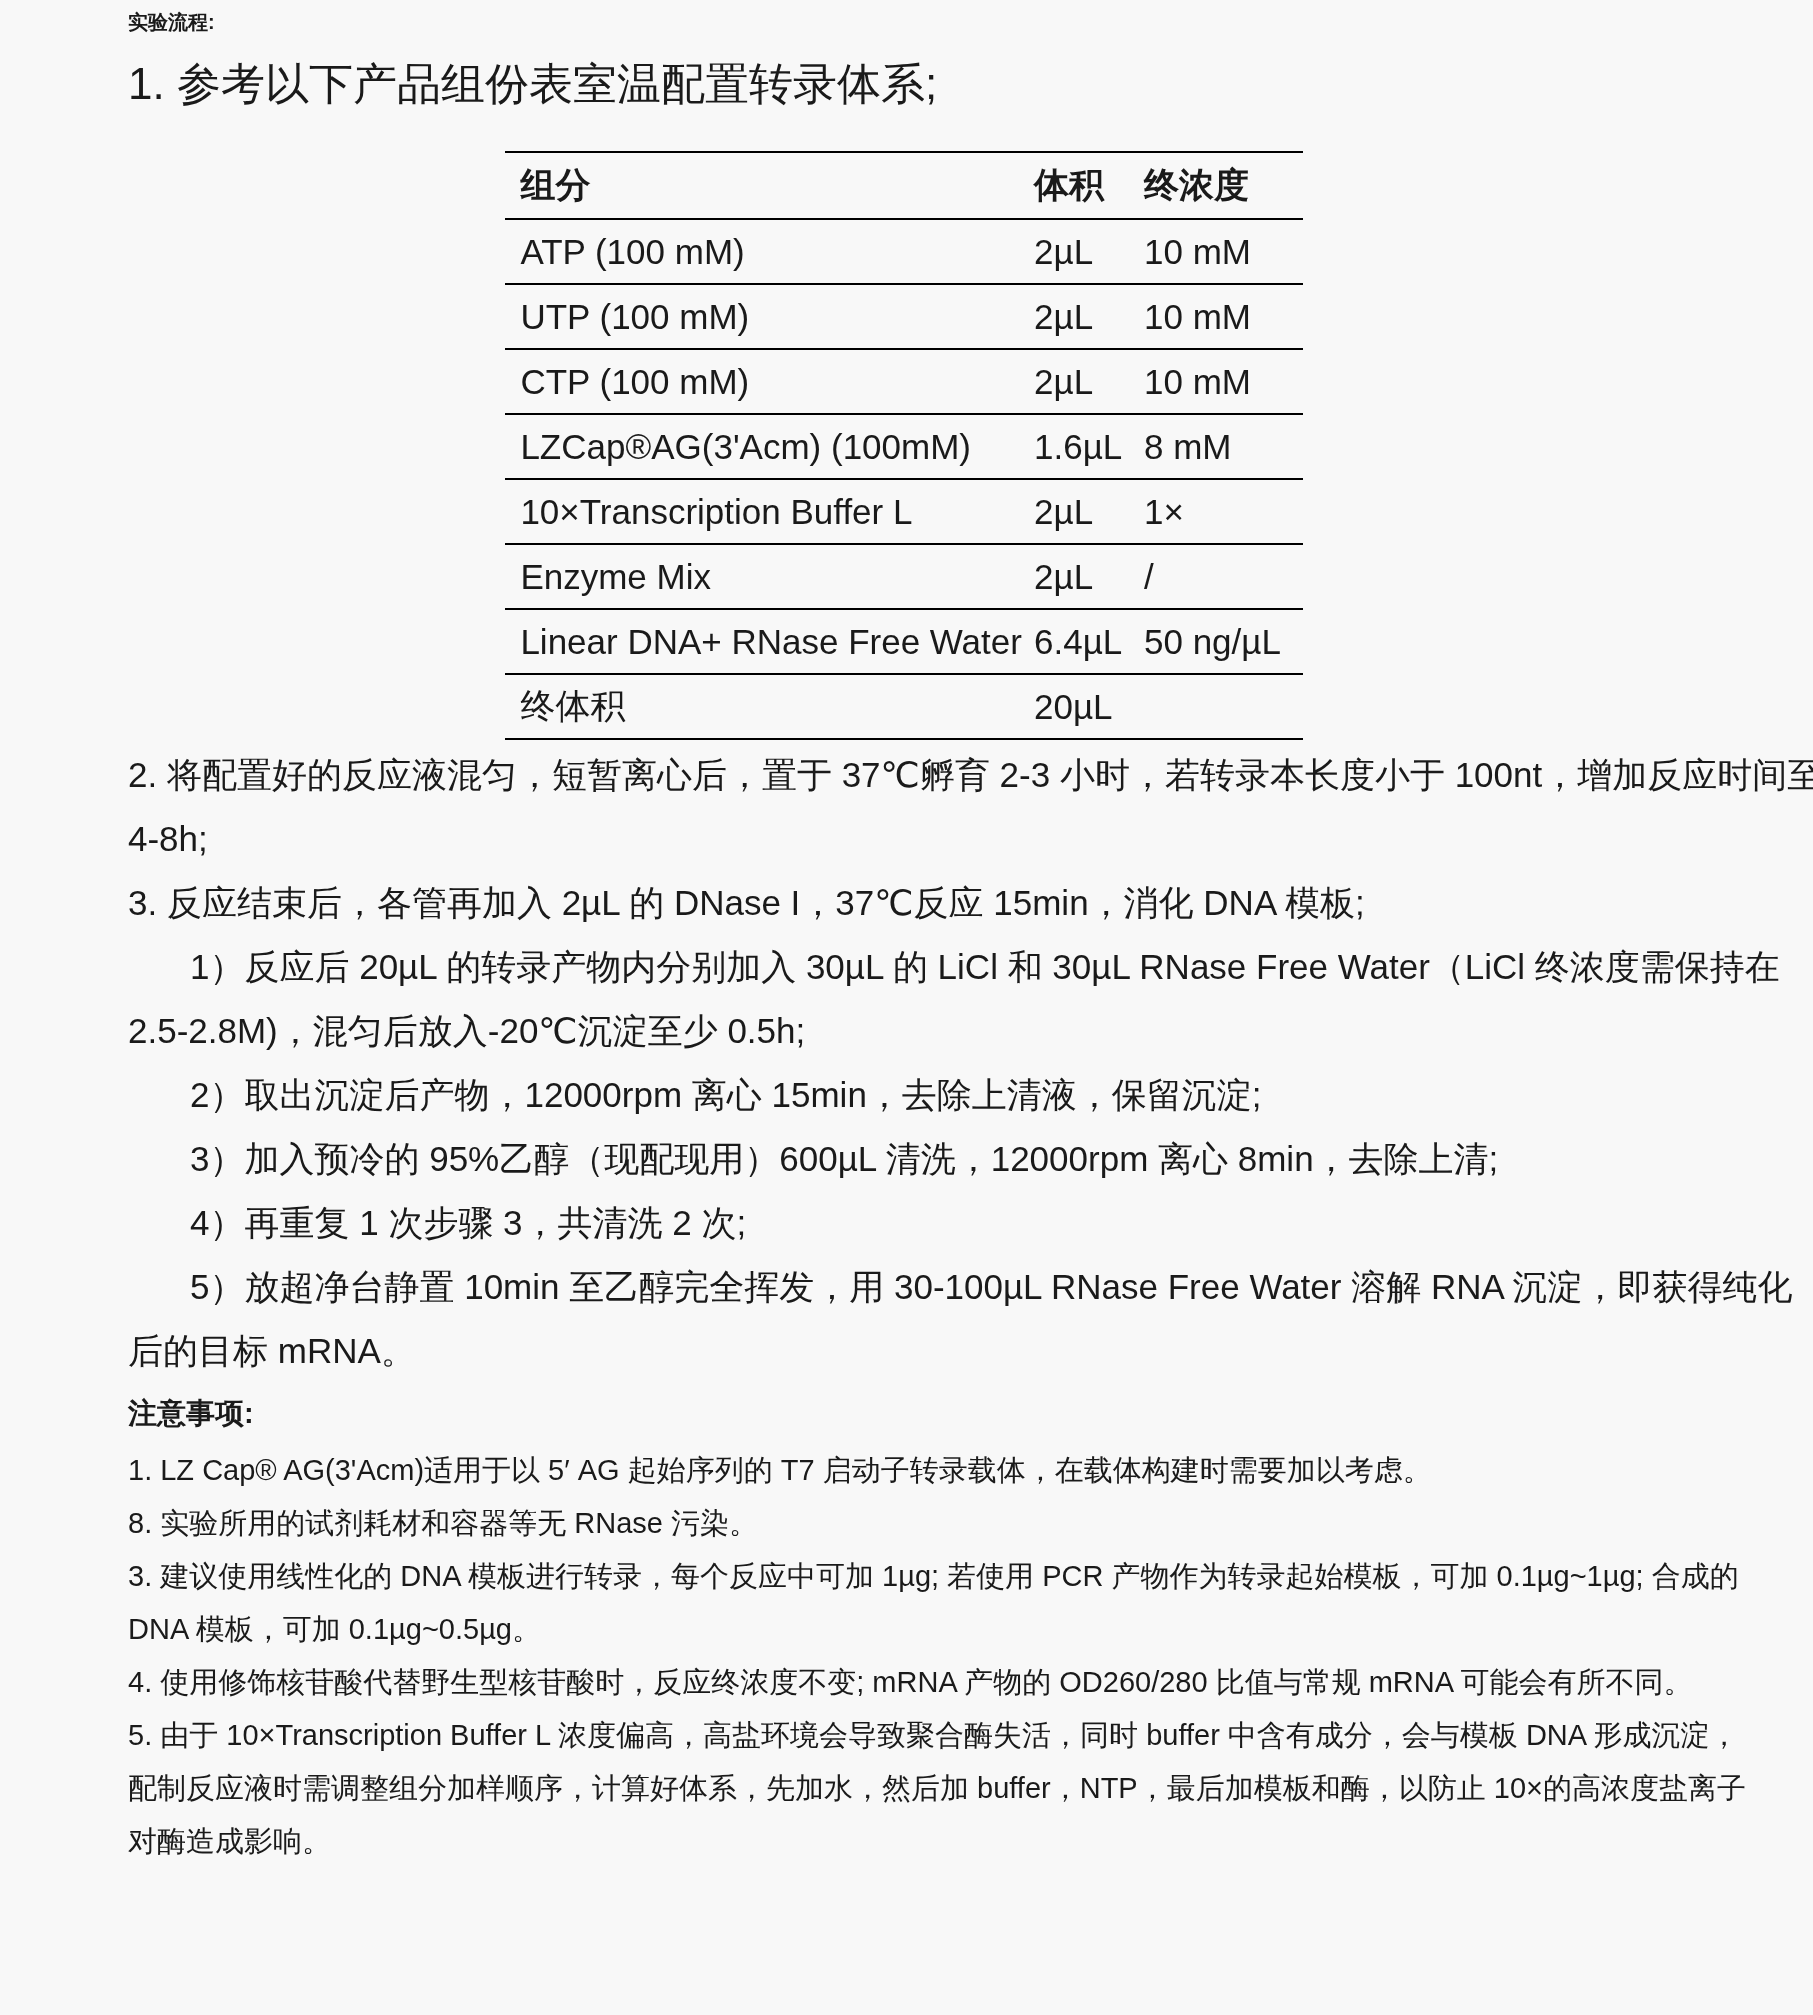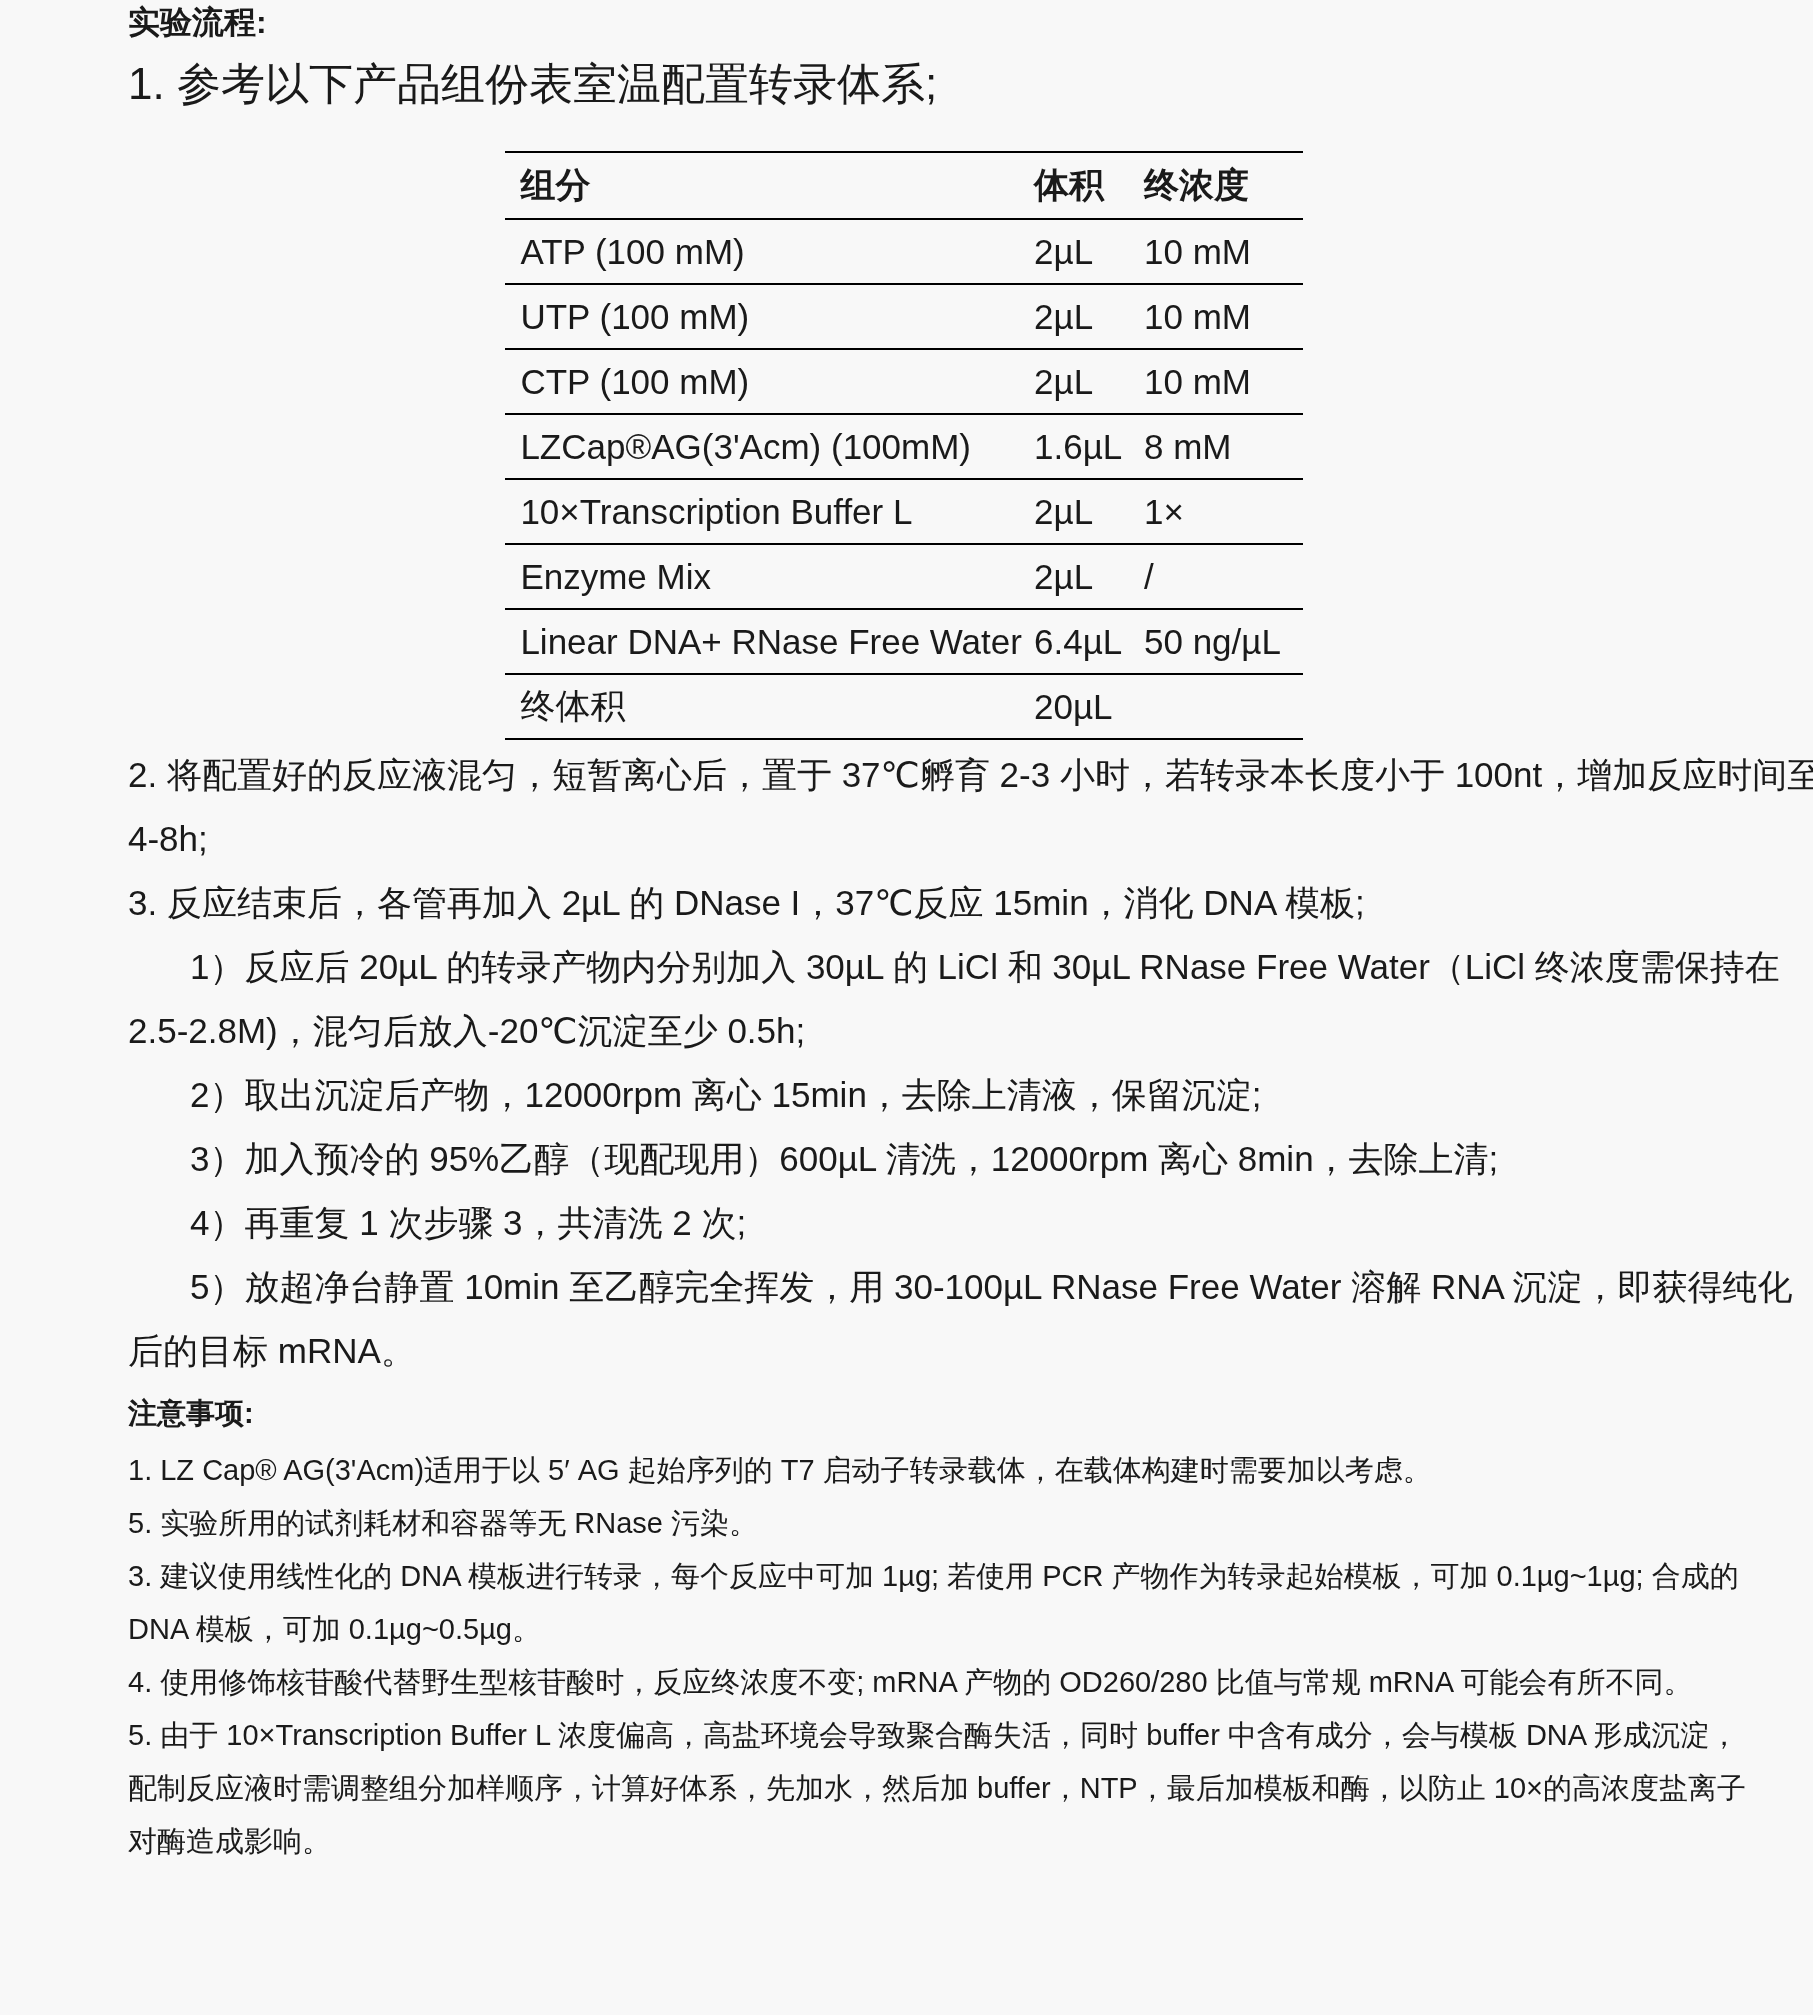--- a/index.html
+++ b/index.html
@@ -14,21 +14,21 @@
     font-family: "Liberation Sans", "DejaVu Sans", sans-serif;
     color: #1a1a1a;
   }
   .doc {
     padding-left: 128px;
     padding-top: 5.8px;
     box-sizing: border-box;
     width: 1813px;
   }
   .h1 {
-    font-size: 32px;
+    font-size: 20px;
     font-weight: 700;
     line-height: 32px;
     white-space: nowrap;
   }
   .step1 {
     margin-top: 14.6px;
     font-size: 44px;
     line-height: 64px;
     white-space: nowrap;
   }
@@ -158,21 +158,21 @@
     <div class="step-line indent">3）加入预冷的 95%乙醇（现配现用）600µL 清洗，12000rpm 离心 8min，去除上清;</div>
     <div class="step-line indent">4）再重复 1 次步骤 3，共清洗 2 次;</div>
     <div class="step-line indent">5）放超净台静置 10min 至乙醇完全挥发，用 30-100µL RNase Free Water 溶解 RNA 沉淀，即获得纯化</div>
     <div class="step-line">后的目标 mRNA。</div>
   </div>
 
   <div class="h2">注意事项:</div>
 
   <div class="notes">
     <div class="note-line">1. LZ Cap® AG(3'Acm)适用于以 5′ AG 起始序列的 T7 启动子转录载体，在载体构建时需要加以考虑。</div>
-    <div class="note-line">5. 实验所用的试剂耗材和容器等无 RNase 污染。</div>
+    <div class="note-line">8. 实验所用的试剂耗材和容器等无 RNase 污染。</div>
     <div class="note-line">3. 建议使用线性化的 DNA 模板进行转录，每个反应中可加 1µg; 若使用 PCR 产物作为转录起始模板，可加 0.1µg~1µg; 合成的</div>
     <div class="note-line">DNA 模板，可加 0.1µg~0.5µg。</div>
     <div class="note-line">4. 使用修饰核苷酸代替野生型核苷酸时，反应终浓度不变; mRNA 产物的 OD260/280 比值与常规 mRNA 可能会有所不同。</div>
     <div class="note-line">5. 由于 10×Transcription Buffer L 浓度偏高，高盐环境会导致聚合酶失活，同时 buffer 中含有成分，会与模板 DNA 形成沉淀，</div>
     <div class="note-line">配制反应液时需调整组分加样顺序，计算好体系，先加水，然后加 buffer，NTP，最后加模板和酶，以防止 10×的高浓度盐离子</div>
     <div class="note-line">对酶造成影响。</div>
   </div>
 
 </div>
 

